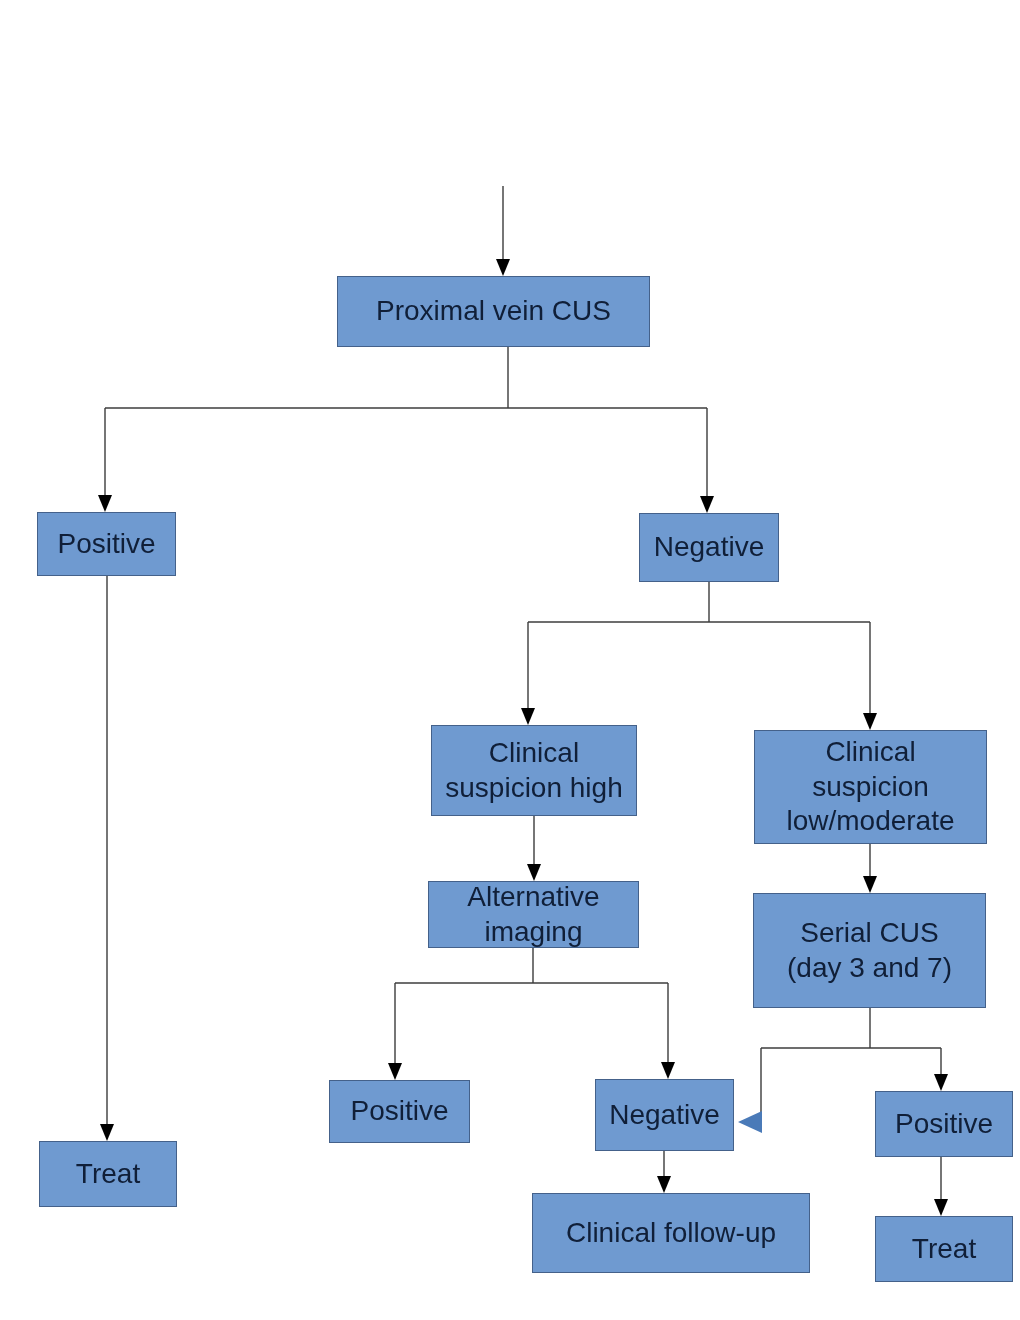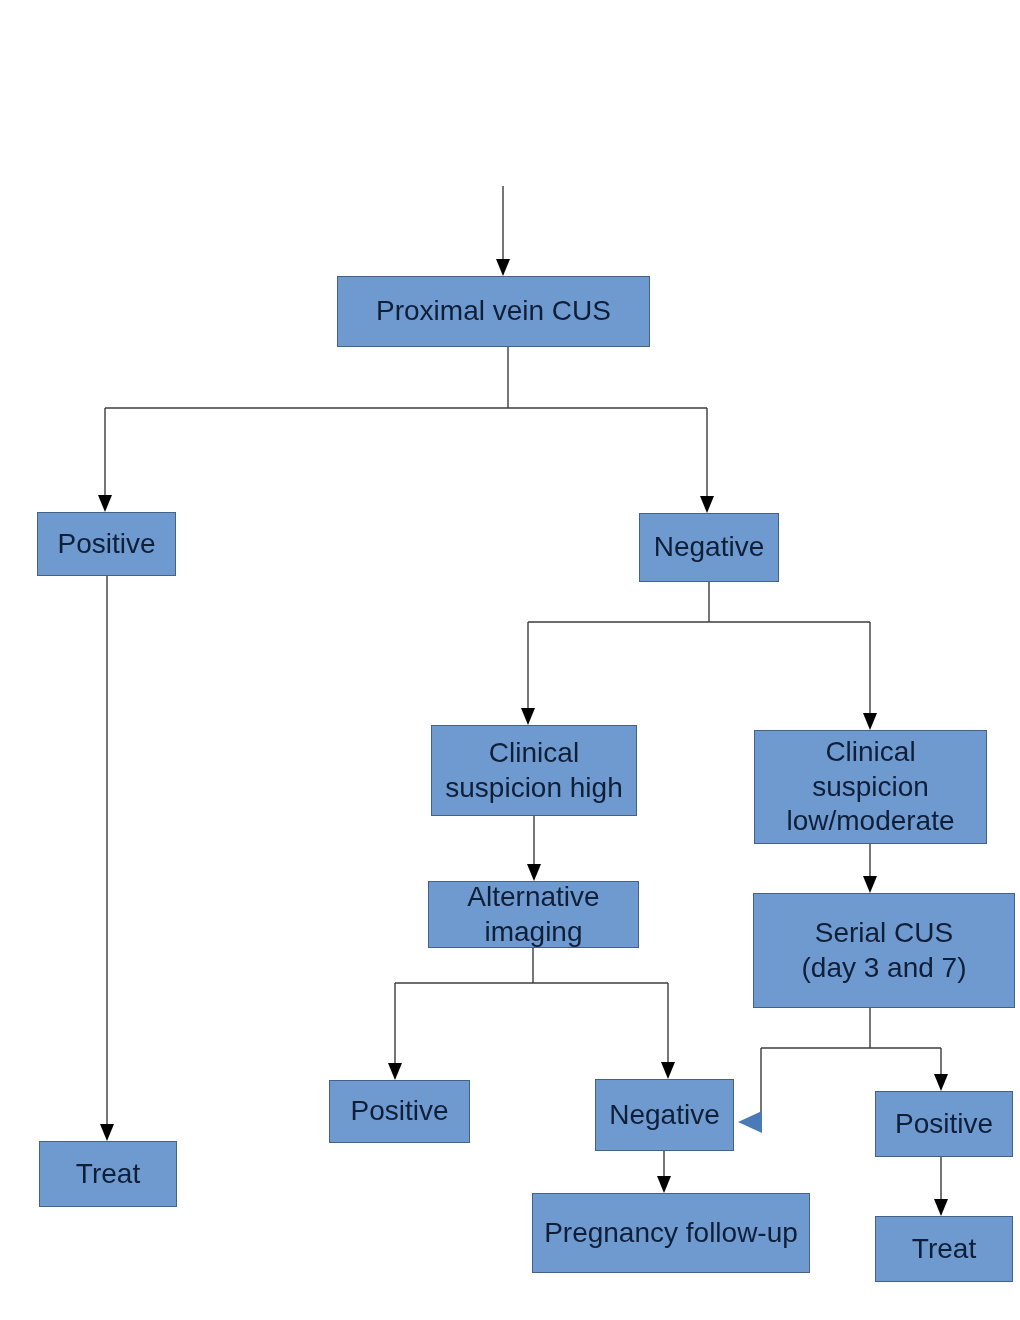--- a/index.html
+++ b/index.html
@@ -119,28 +119,28 @@
   <div class="node" style="left:431px;top:725px;width:206px;height:91px;">Clinical
 suspicion high</div>
 
   <div class="node" style="left:754px;top:730px;width:233px;height:114px;">Clinical
 suspicion
 low/moderate</div>
 
   <div class="node" style="left:428px;top:881px;width:211px;height:67px;">Alternative
 imaging</div>
 
-  <div class="node" style="left:753px;top:893px;width:262px;height:115px;">Serial CUS
+  <div class="node" style="left:753px;top:893px;width:233px;height:115px;">Serial CUS
 (day 3 and 7)</div>
 
   <div class="node" style="left:329px;top:1080px;width:141px;height:63px;">Positive</div>
 
   <div class="node" style="left:595px;top:1079px;width:139px;height:72px;">Negative</div>
 
-  <div class="node" style="left:532px;top:1193px;width:278px;height:80px;">Pregnancy follow-up</div>
+  <div class="node" style="left:532px;top:1193px;width:278px;height:80px;">Clinical follow-up</div>
 
   <div class="node" style="left:39px;top:1141px;width:138px;height:66px;">Treat</div>
 
   <div class="node" style="left:875px;top:1091px;width:138px;height:66px;">Positive</div>
 
   <div class="node" style="left:875px;top:1216px;width:138px;height:66px;">Treat</div>
 
 </div>
 
 </body></html>

